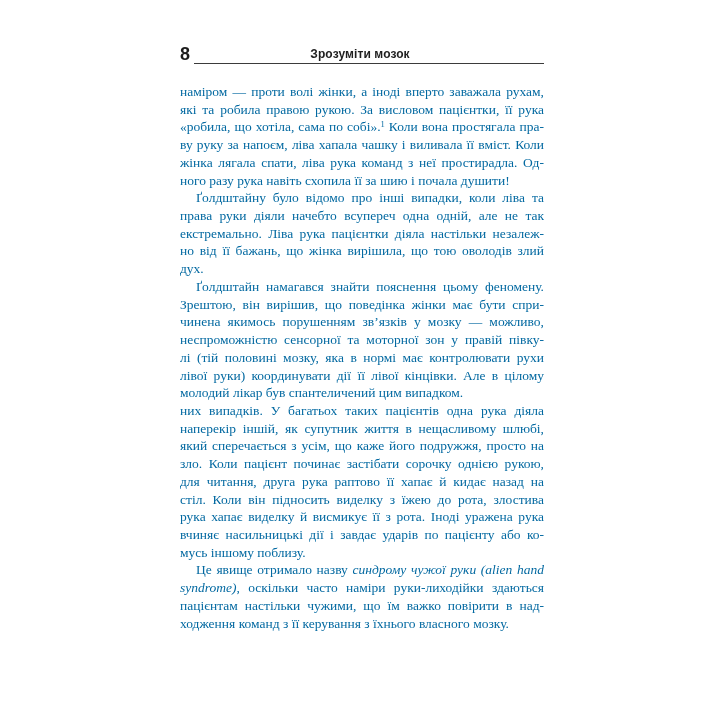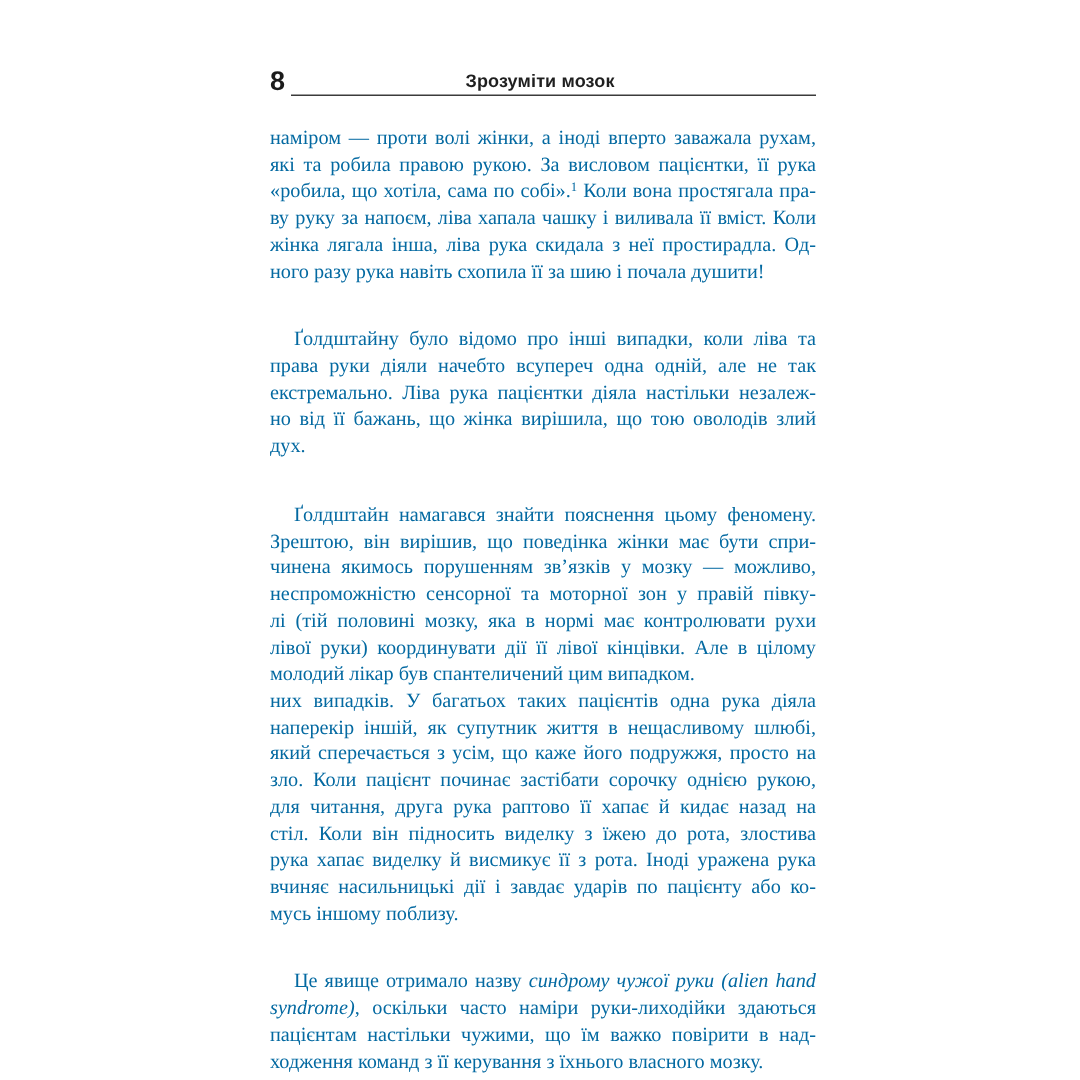--- a/index.html
+++ b/index.html
@@ -69,21 +69,20 @@
     overflow: hidden;
     text-align: justify;
     text-align-last: justify;
   }
   .line.pl {               
     text-align-last: left;
     font-family: Liberation Serif, serif;
   }
   .line.ind {              
     text-indent: 16px;
-    margin-top: 28px;
   }
   .it {
     font-style: italic;
   }
   sup.fn {
     font-size: 8.5px;
     line-height: 0;
     vertical-align: 4px;
   }
 </style>
@@ -94,21 +93,21 @@
   <header class="running-header">
     <span class="pagenum">8</span>
     <span class="runhead">Зрозуміти мозок</span>
     <span class="header-rule"></span>
   </header>
   <main class="text-block" id="text-block">
       <div class="line"><span>наміром — проти волі жінки, а іноді вперто заважала рухам,</span></div>
       <div class="line"><span>які та робила правою рукою. За висловом пацієнтки, її рука</span></div>
       <div class="line"><span>«робила, що хотіла, сама по собі».</span><sup class="fn">1</sup><span> Коли вона простягала пра-</span></div>
       <div class="line"><span>ву руку за напоєм, ліва хапала чашку і виливала її вміст. Коли</span></div>
-      <div class="line"><span>жінка лягала інша, ліва рука скидала з неї простирадла. Од-</span></div>
+      <div class="line"><span>жінка лягала спати, ліва рука команд з неї простирадла. Од-</span></div>
       <div class="line pl"><span>ного разу рука навіть схопила її за шию і почала душити!</span></div>
       <div class="line ind"><span>Ґолдштайну було відомо про інші випадки, коли ліва та</span></div>
       <div class="line"><span>права руки діяли начебто всупереч одна одній, але не так</span></div>
       <div class="line"><span>екстремально. Ліва рука пацієнтки діяла настільки незалеж-</span></div>
       <div class="line"><span>но від її бажань, що жінка вирішила, що тою оволодів злий</span></div>
       <div class="line pl"><span>дух.</span></div>
       <div class="line ind"><span>Ґолдштайн намагався знайти пояснення цьому феномену.</span></div>
       <div class="line"><span>Зрештою, він вирішив, що поведінка жінки має бути спри-</span></div>
       <div class="line"><span>чинена якимось порушенням зв’язків у мозку — можливо,</span></div>
       <div class="line"><span>неспроможністю сенсорної та моторної зон у правій півку-</span></div>

